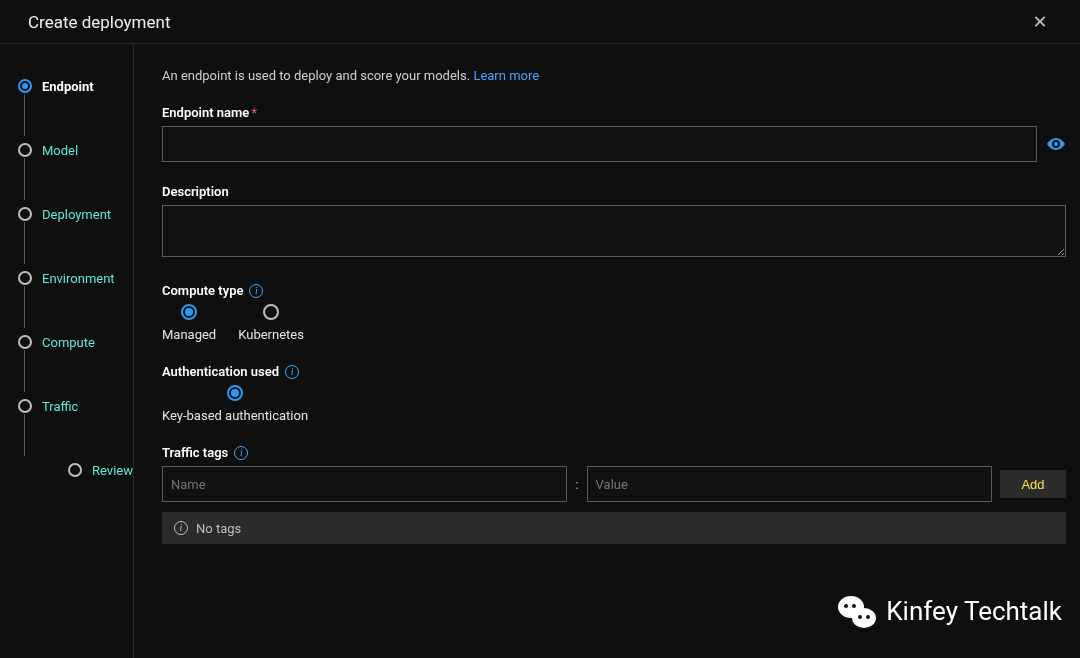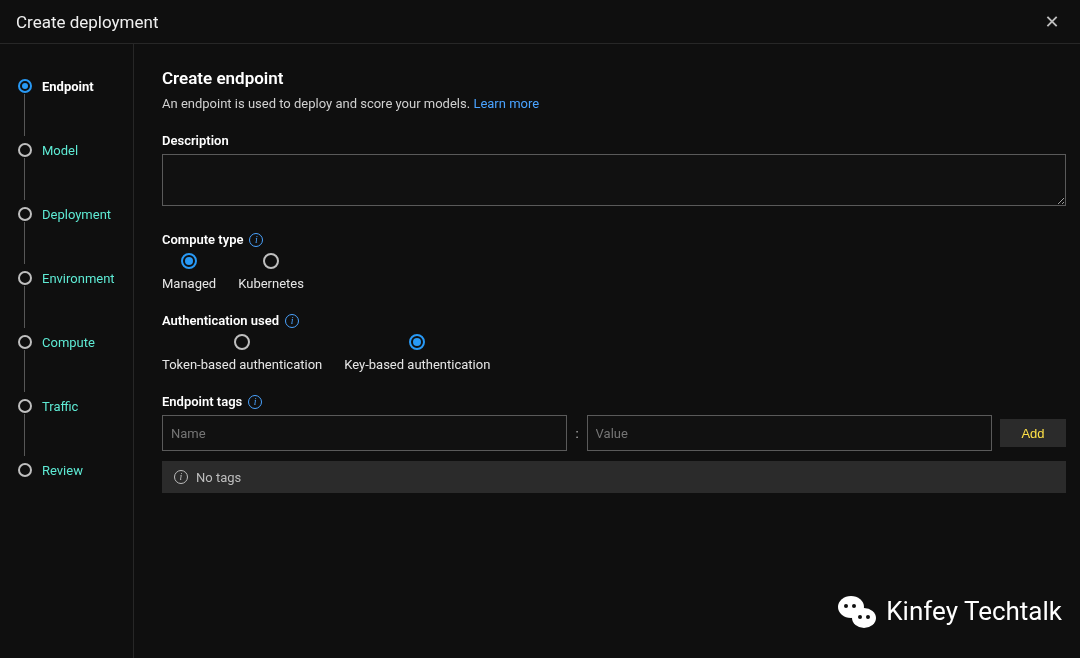--- a/index.html
+++ b/index.html
@@ -12,21 +12,21 @@
   }
   .panel {
     width: 100%; height: 100%;
     background: #0f0f0f;
     display: flex; flex-direction: column;
   }
   .titlebar {
     height: 44px;
     border-bottom: 1px solid rgba(255,255,255,0.10);
     display: flex; align-items: center;
-    padding: 0 16px;
+    padding: 0 28px;
     font-size: 17px;
     font-weight: 400;
     color: #f0f0f0;
   }
   .titlebar .close {
     margin-left: auto;
     font-size: 18px;
     color: #bfbfbf;
     cursor: pointer;
     width: 24px; height: 24px;
@@ -44,21 +44,21 @@
     padding: 30px 0 0 18px;
   }
   .step {
     position: relative;
     display: flex;
     align-items: center;
     height: 24px;
     margin-bottom: 40px;
     cursor: pointer;
   }
-  .step:last-child { margin-bottom: 0; }
+  .step:last-child { margin-bottom: 0; justify-content: flex-end; }
   .step .bullet {
     width: 14px; height: 14px;
     border-radius: 50%;
     border: 2px solid #bfbfbf;
     background: #0f0f0f;
     position: relative;
     flex-shrink: 0;
   }
   .step.active .bullet {
     border-color: #2899f5;
@@ -263,26 +263,38 @@
         <span class="bullet"></span>
         <span class="label">Traffic</span>
       </div>
       <div class="step">
         <span class="bullet"></span>
         <span class="label">Review</span>
       </div>
     </nav>
 
     <div class="main">
-      <h2>Create endpoint</h2>
       <p class="desc">
         <span>An endpoint is used to deploy and score your models.</span>
         <a href="#">Learn more</a>
       </p>
 
+      <div class="field">
+        <label class="field-label">
+          <span>Endpoint name</span><span class="req">*</span>
+        </label>
+        <div class="input-row">
+          <input type="text" value="" style="">
+          <span class="eye-icon">
+            <svg width="18" height="12" viewBox="0 0 18 12">
+                <path fill="#2899f5" d="M9 0C4.5 0 1 4 0 6c1 2 4.5 6 9 6s8-4 9-6c-1-2-4.5-6-9-6zm0 10a4 4 0 110-8 4 4 0 010 8zm0-6a2 2 0 100 4 2 2 0 000-4z"></path>
+              </svg>
+          </span>
+        </div>
+      </div>
 
       <div class="field">
         <label class="field-label">Description</label>
         <textarea style=""></textarea>
       </div>
 
       <div class="field">
         <div class="label-row">
           <span class="field-label" style="margin-bottom:0">Compute type</span>
           <span class="info-icon">i</span>
@@ -299,33 +311,29 @@
         </div>
       </div>
 
       <div class="field">
         <div class="label-row">
           <span class="field-label" style="margin-bottom:0">Authentication used</span>
           <span class="info-icon">i</span>
         </div>
         <div class="radio-group">
           <label class="radio-option">
-            <span class="radio"></span>
-            <span>Token-based authentication</span>
-          </label>
-          <label class="radio-option">
             <span class="radio checked"></span>
             <span>Key-based authentication</span>
           </label>
         </div>
       </div>
 
       <div class="field">
         <div class="label-row">
-          <span class="field-label" style="margin-bottom:0">Endpoint tags</span>
+          <span class="field-label" style="margin-bottom:0">Traffic tags</span>
           <span class="info-icon">i</span>
         </div>
         <div class="tags-row">
           <input type="text" class="tag-input" placeholder="Name" style="">
           <span class="colon">:</span>
           <input type="text" class="tag-input" placeholder="Value" style="">
           <button class="add-btn" disabled="">Add</button>
         </div>
         <div class="no-tags-bar">
           <span class="info-outline">i</span>

